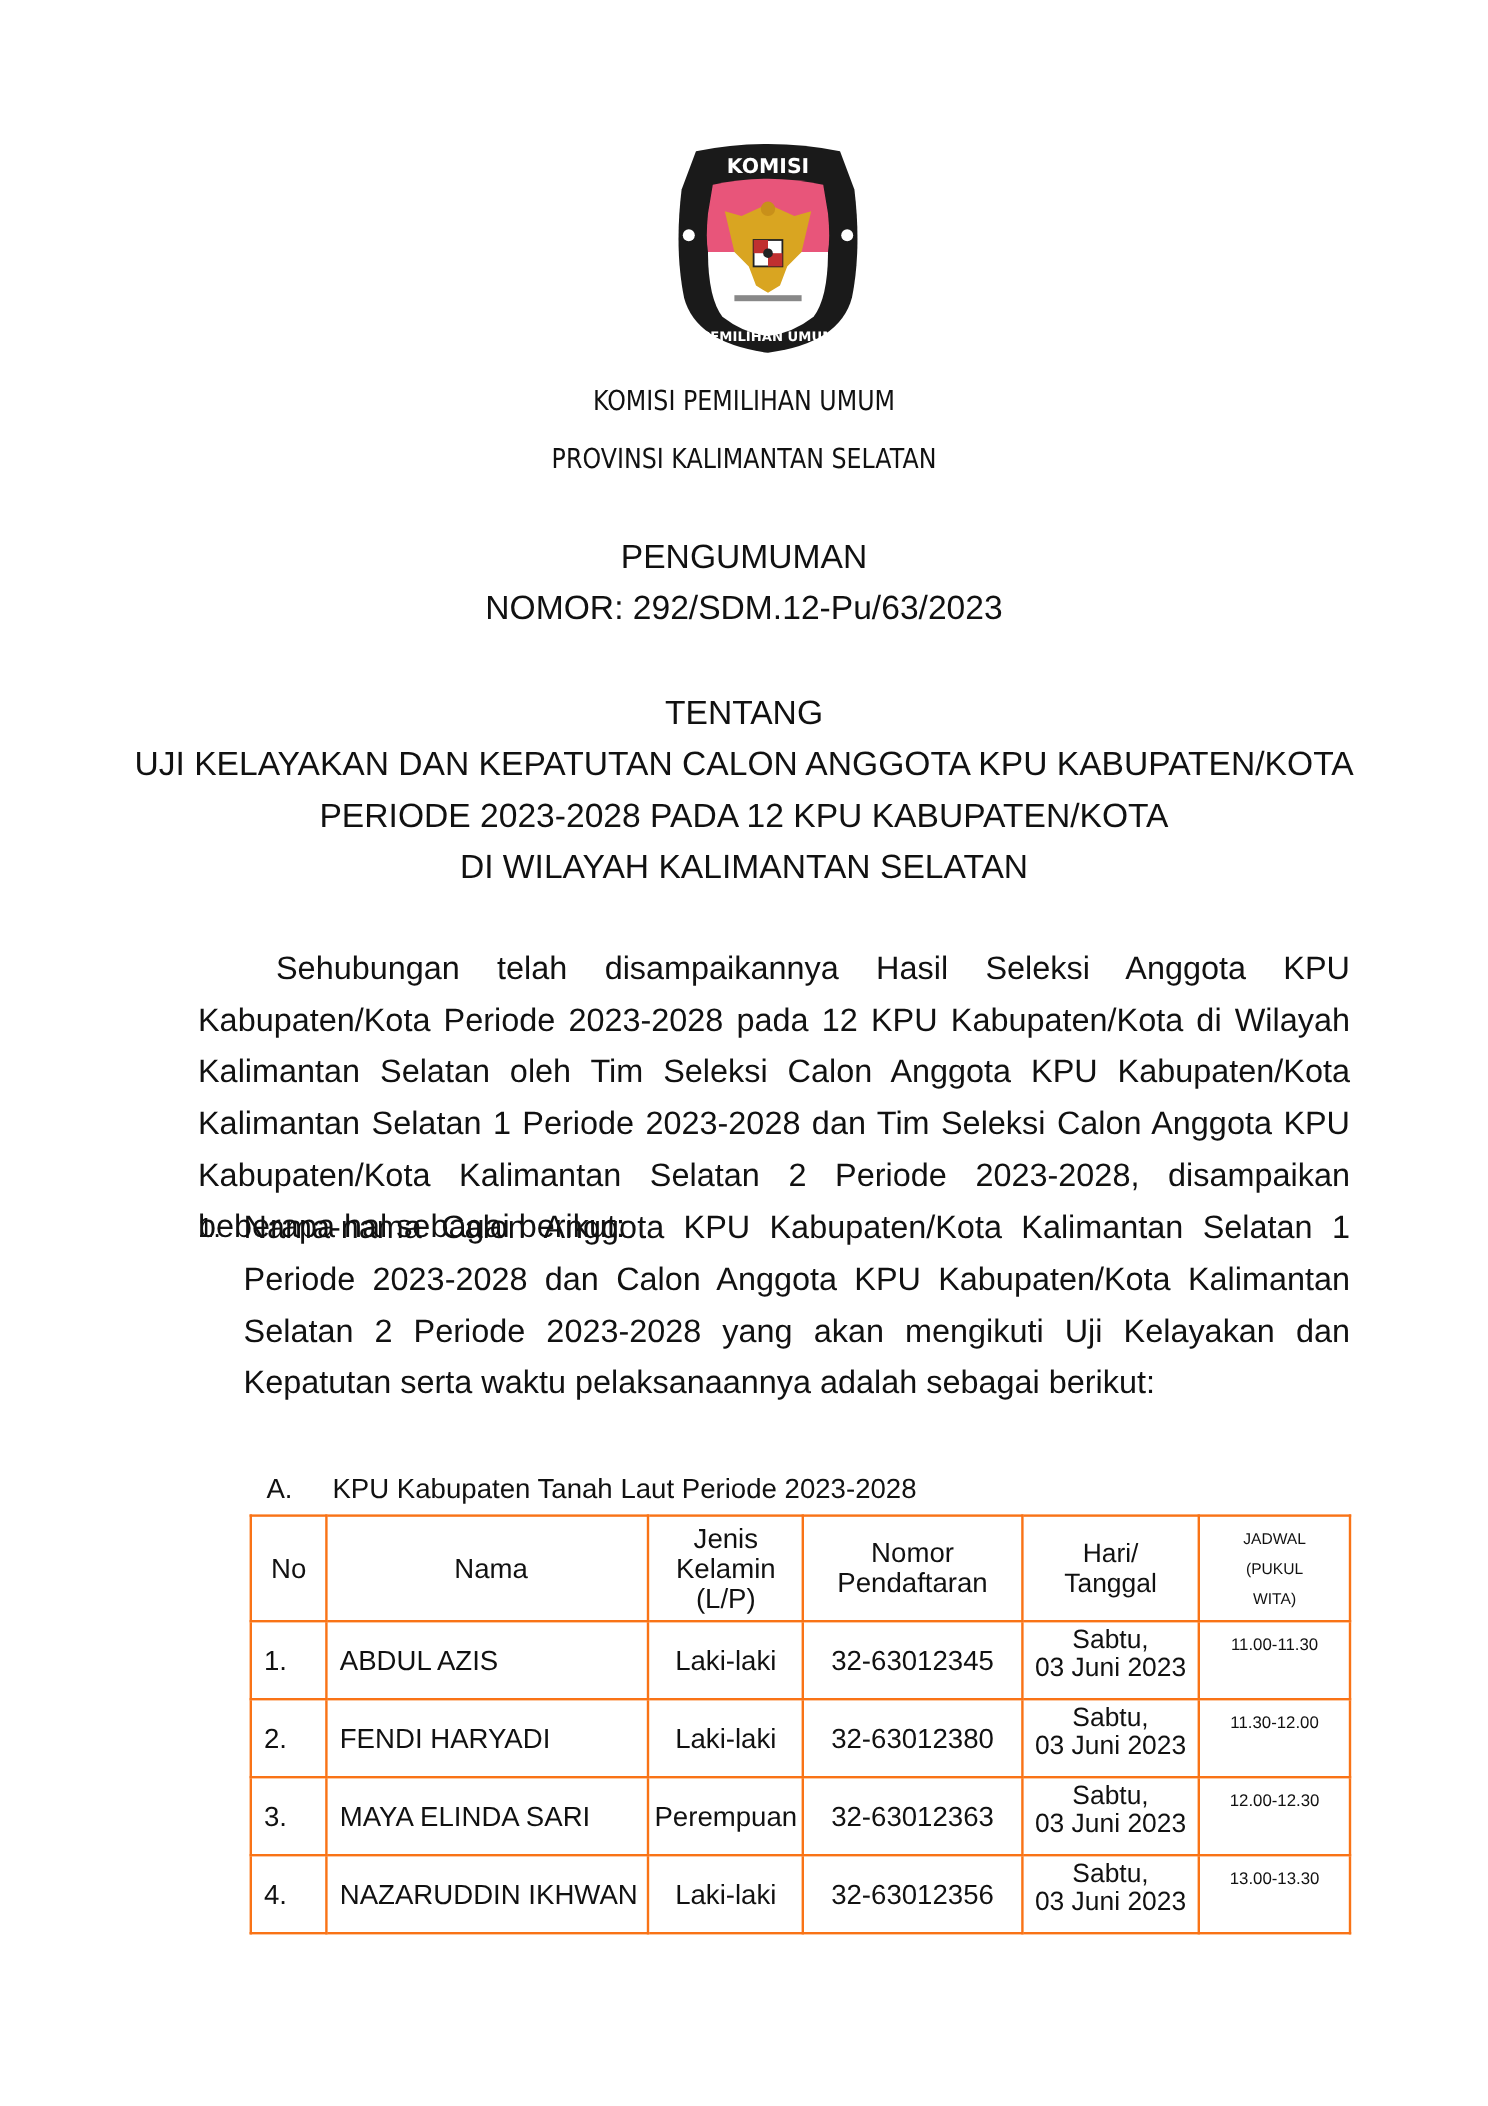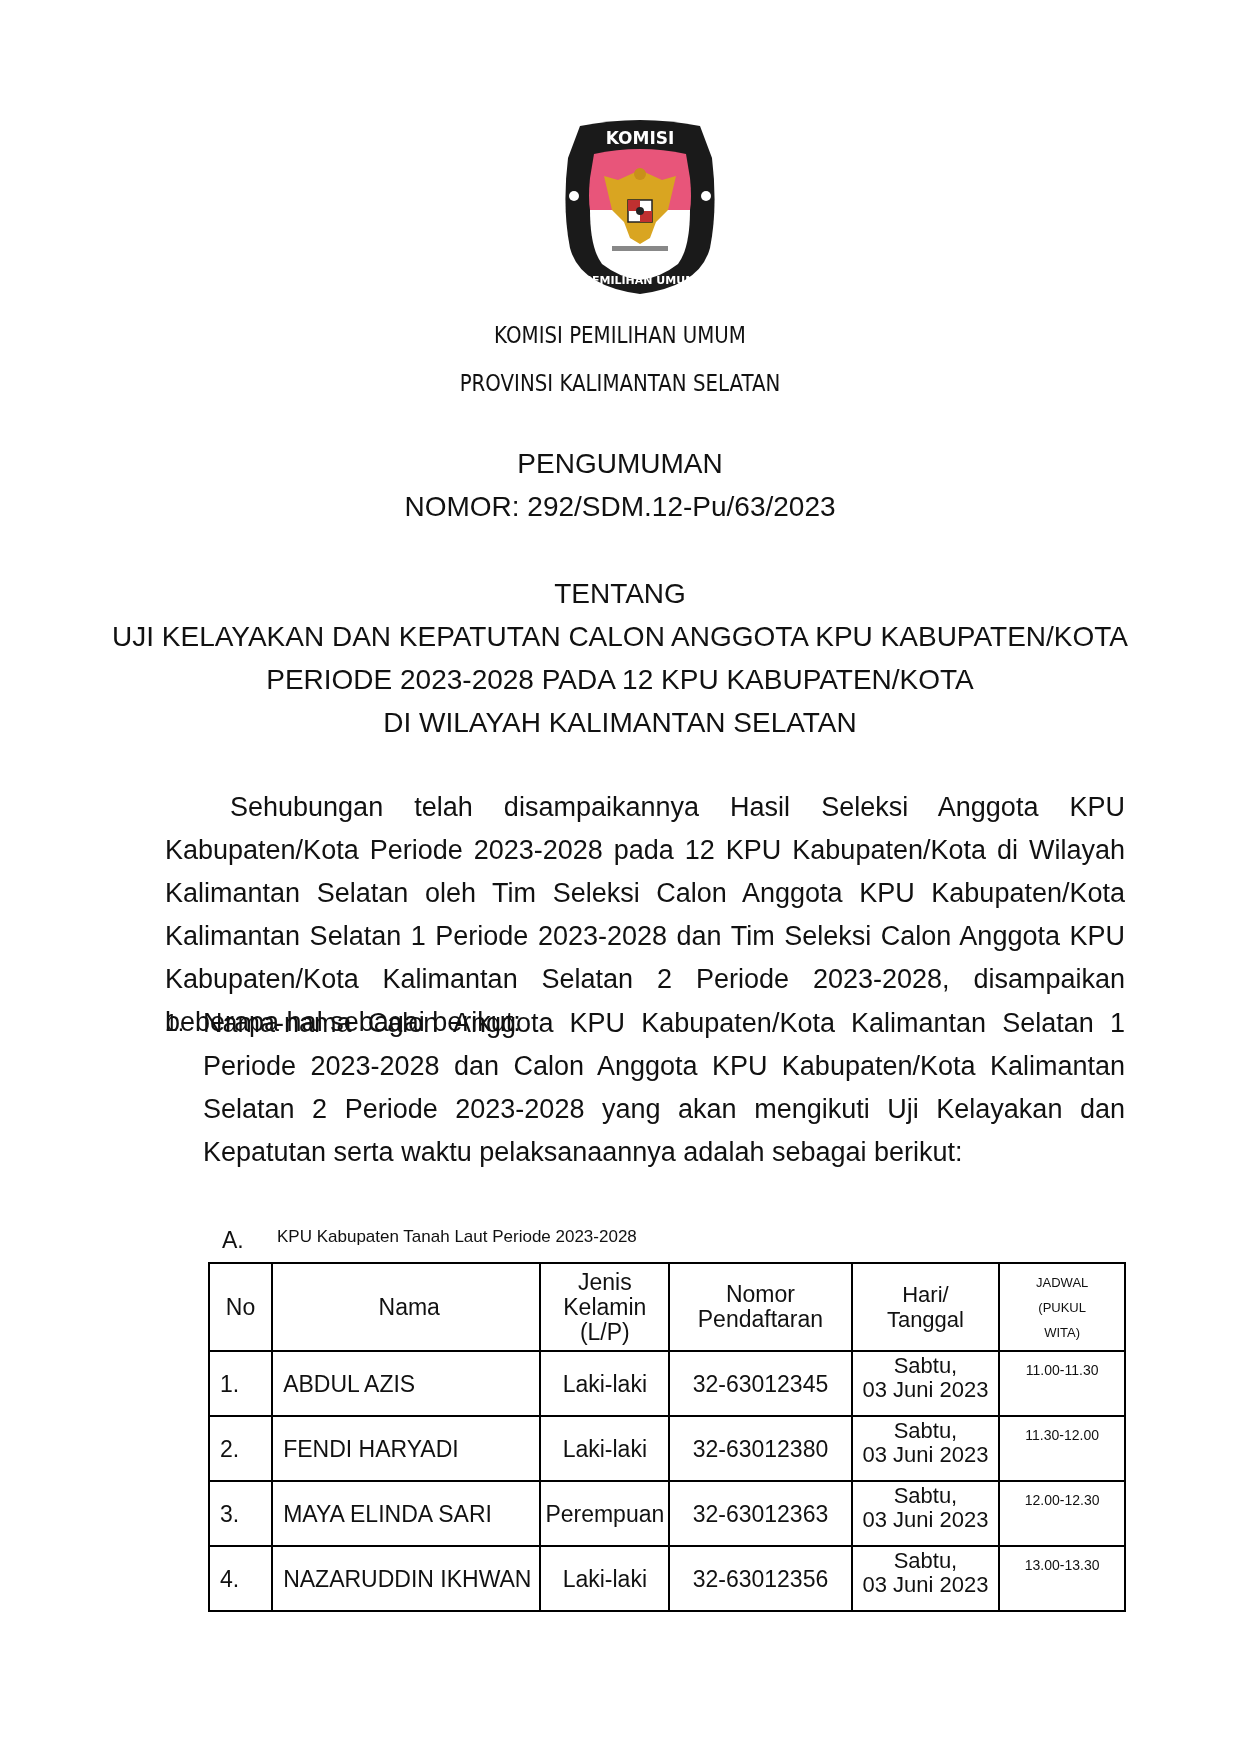--- a/index.html
+++ b/index.html
@@ -4,21 +4,21 @@
 <style>
   html, body { margin:0; padding:0; background:#ffffff; }
   body { width:1240px; height:1755px; position:relative; overflow:hidden; font-family:"Liberation Sans", sans-serif; color:#111; }
   .abs { position:absolute; }
   .center { left:0; width:1240px; text-align:center; }
   .hdr { font-family:"DejaVu Sans", sans-serif; font-size:23px; transform:scaleX(0.86); transform-origin:center; }
   .title { font-size:28px; }
   .para { font-size:27px; line-height:43px; text-align:justify; }
   .logo { left:560px; top:118px; width:160px; height:178px; }
   table.t { border-collapse:collapse; position:absolute; left:208px; top:1262px; width:918px; font-size:23px; }
-  table.t td, table.t th { border:2px solid #000000; padding:0 4px; font-weight:normal; }
+  table.t td, table.t th { border:2px solid #f97316; padding:0 4px; font-weight:normal; }
   table.t th { height:86px; text-align:center; line-height:25px; }
   table.t td { height:57px; line-height:24px; }
   .c-no { width:48px; text-align:left !important; padding-left:10px !important; }
   .c-nama { width:256px; text-align:left; padding-left:10px !important; }
   .c-jk { width:118px; text-align:center; }
   .c-nomor { width:174px; text-align:center; }
   .c-hari { width:140px; text-align:center; font-size:22px;margin-top:36px; }
   .c-jadwal { width:118px; text-align:center; font-size:14px; }
   th.c-jadwal { font-size:13px; line-height:23px; }
   th.c-no { text-align:center !important; padding-left:4px !important; }
@@ -58,21 +58,21 @@
 <div class="abs center title" style="top:621px;">UJI KELAYAKAN DAN KEPATUTAN CALON ANGGOTA KPU KABUPATEN/KOTA</div>
 <div class="abs center title" style="top:664px;">PERIODE 2023-2028 PADA 12 KPU KABUPATEN/KOTA</div>
 <div class="abs center title" style="top:707px;">DI WILAYAH KALIMANTAN SELATAN</div>
 
 <div class="abs para" style="left:165px; top:786px; width:960px; text-indent:65px;">Sehubungan telah disampaikannya Hasil Seleksi Anggota KPU Kabupaten/Kota Periode 2023-2028 pada 12 KPU Kabupaten/Kota di Wilayah Kalimantan Selatan oleh Tim Seleksi Calon Anggota KPU Kabupaten/Kota Kalimantan Selatan 1 Periode 2023-2028 dan Tim Seleksi Calon Anggota KPU Kabupaten/Kota Kalimantan Selatan 2 Periode 2023-2028, disampaikan beberapa hal sebagai berikut:</div>
 
 <div class="abs" style="left:165px; top:1002px; font-size:23px; line-height:43px;">1.</div>
 <div class="abs para" style="left:203px; top:1002px; width:922px;">Nama-nama Calon Anggota KPU Kabupaten/Kota Kalimantan Selatan 1 Periode 2023-2028 dan Calon Anggota KPU Kabupaten/Kota Kalimantan Selatan 2 Periode 2023-2028 yang akan mengikuti Uji Kelayakan dan Kepatutan serta waktu pelaksanaannya adalah sebagai berikut:</div>
 
 <div class="abs" style="left:222px; top:1227px; font-size:23px;">A.</div>
-<div class="abs" style="left:277px; top:1227px; font-size:17px;">KPU Kabupaten Tanah Laut Periode 2023-2028</div>
+<div class="abs" style="left:277px; top:1227px; font-size:23px;">KPU Kabupaten Tanah Laut Periode 2023-2028</div>
 
 <table class="t">
   <thead>
     <tr>
       <th class="c-no">No</th>
       <th class="c-nama">Nama</th>
       <th class="c-jk">
         <span>Jenis</span><br>
         <span>Kelamin</span><br>
         <span>(L/P)</span>

